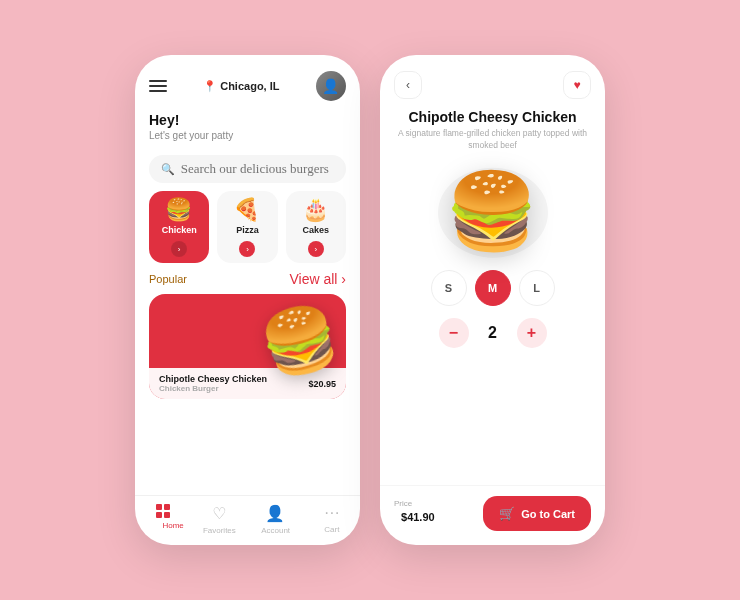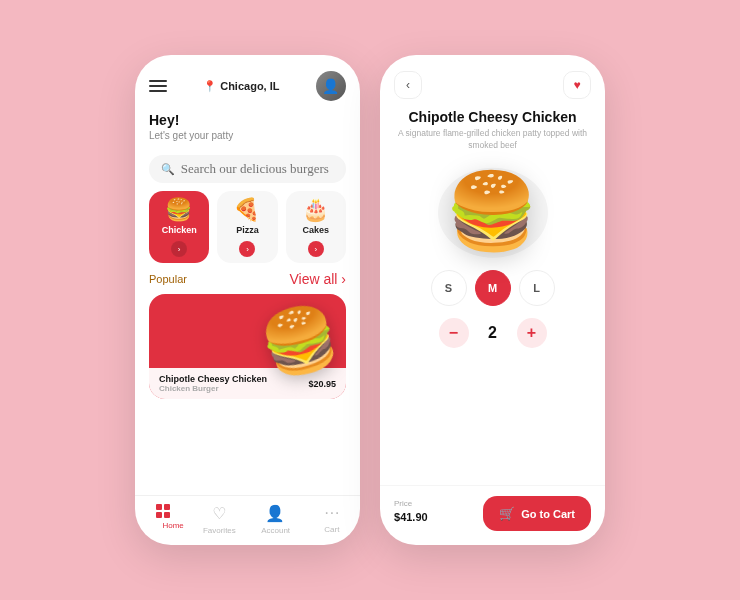--- a/index.html
+++ b/index.html
@@ -378,20 +378,21 @@
       border-top: 1px solid #f5f5f5;
     }
     .price-section .price-label {
       font-size: 8px;
       color: #aaa;
     }
     .price-section .price-value {
       font-size: 18px;
       font-weight: 800;
       color: #111;
+      margin-left: 7px;
     }
     .price-section .price-value span {
       font-size: 11px;
       vertical-align: top;
       margin-top: 3px;
       display: inline-block;
     }
     .cart-btn {
       background: #e03040;
       color: #fff;

